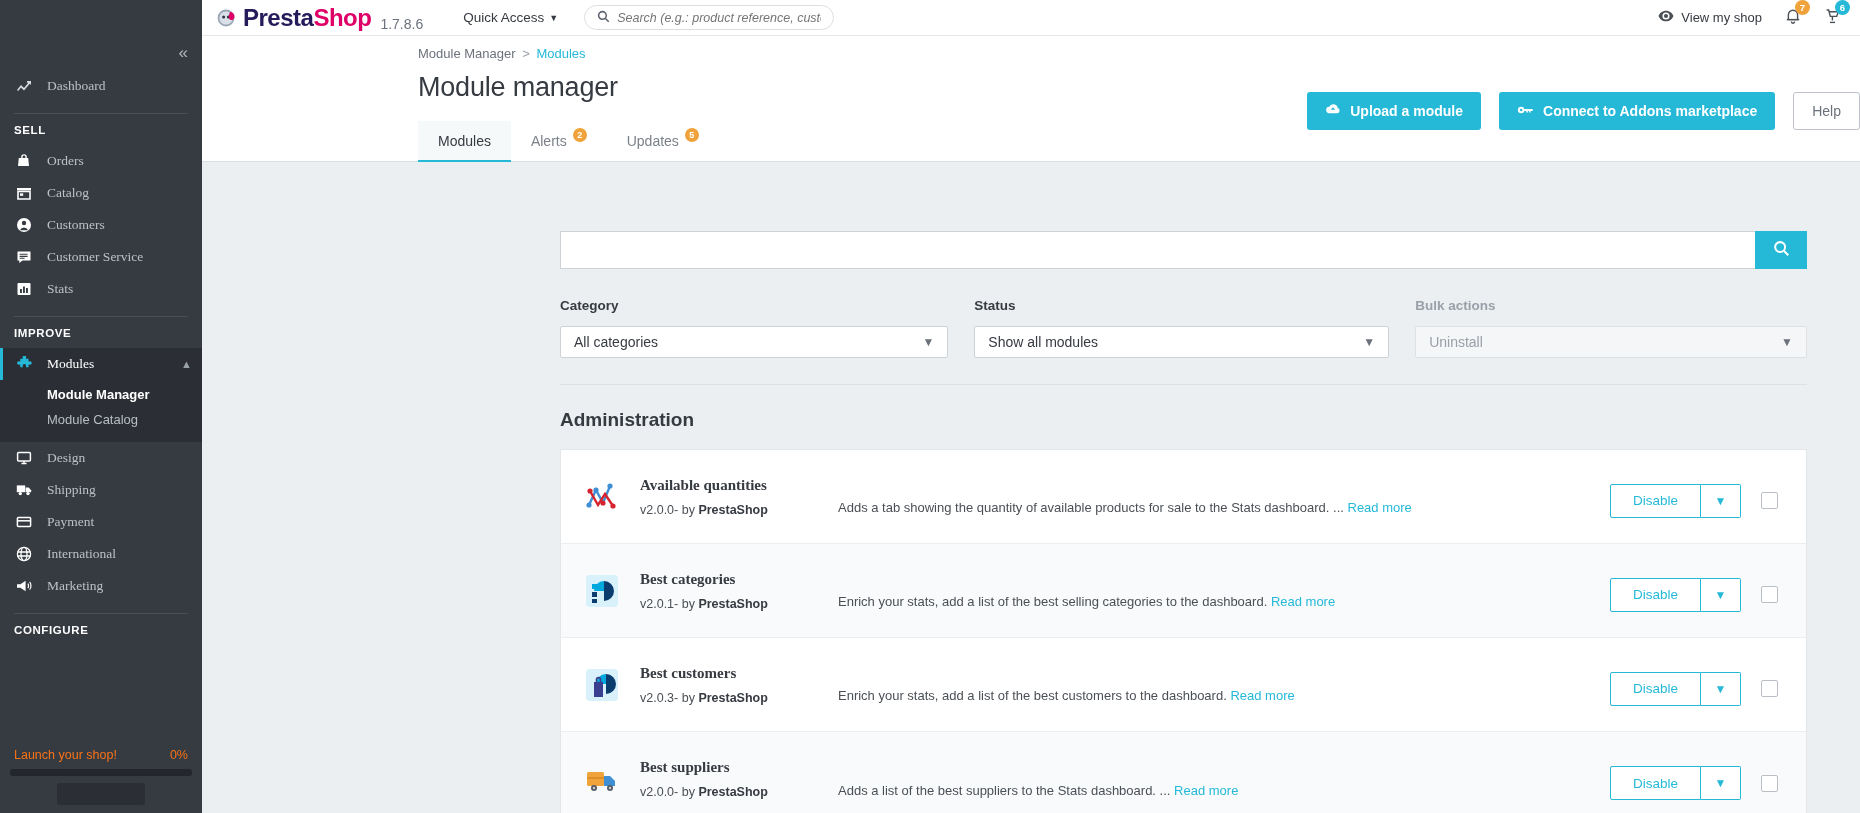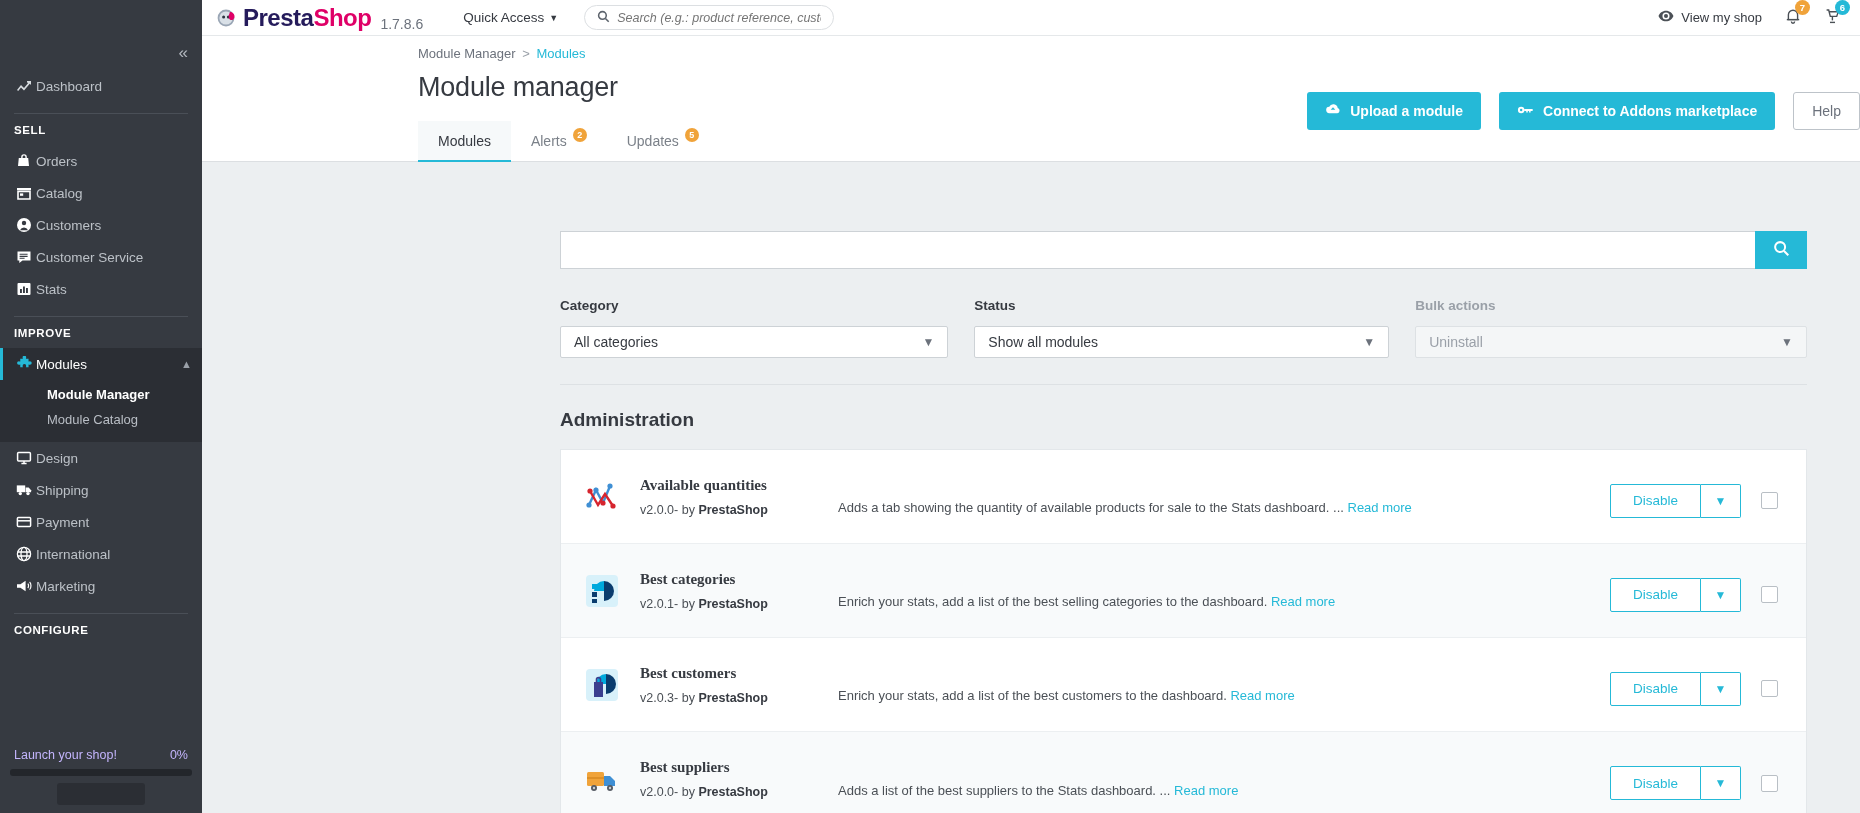--- a/index.html
+++ b/index.html
@@ -23,23 +23,23 @@
   .sb-logo {
     height: 36px; background: #363a41;
     display: flex; align-items: center;
   }
   .sb-collapse {
     height: 34px; display: flex; align-items: center; justify-content: flex-end;
     padding-right: 16px; color: #b3b8bf; font-size: 17px; letter-spacing: -2px;
     cursor: pointer;
   }
   .sb-item {
-    display: flex; align-items: center; gap: 2px;
+    display: flex; align-items: center; gap: 13px;
     height: 32px; padding: 0 10px 0 14px;
-    font-size: 13.5px; color: #bcc1c7; cursor: pointer; position: relative;
+    font-size: 13.5px; color: #bcc1c7; cursor: pointer; position: relative; font-family: Liberation Serif, serif;
   }
   .sb-item .sb-ico { width: 20px; display: flex; justify-content: center; align-items: center; flex: 0 0 20px; }
   .sb-item .sb-ico svg { display: block; }
   .sb-sep { height: 1px; background: #4a4f57; margin: 11px 14px 10px 14px; }
   .sb-title {
     font-size: 11.5px; font-weight: bold; color: #ffffff;
     letter-spacing: .6px; padding: 0 14px; margin-bottom: 9px;
   }
   .sb-item.active {
     background: #2b2e34; color: #ffffff;
@@ -51,21 +51,21 @@
   .sb-sub {
     background: #2b2e34; padding: 2px 0 10px 0;
   }
   .sb-sub-item {
     font-size: 13px; color: #b9bec5; padding: 5px 0 5px 47px; cursor: pointer;
   }
   .sb-sub-item.current { color: #ffffff; font-weight: bold; }
   .sb-bottom { position: absolute; bottom: 0; left: 0; right: 0; }
   .sb-launch {
     display: flex; justify-content: space-between; align-items: center;
-    font-size: 12.5px; color: #c4b5fd; padding: 0 14px 7px 14px;
+    font-size: 12.5px; color: #f97316; padding: 0 14px 7px 14px;
   }
   .sb-progress { height: 7px; background: #23262b; margin: 0 10px; border-radius: 3px; }
   .sb-footer-box { height: 30px; }
   .sb-footer-btn {
     width: 88px; height: 22px; background: #2b2e34; border-radius: 3px; margin: 7px auto 0 auto;
   }
 
   
   .main { flex: 1; display: flex; flex-direction: column; min-width: 0; background: #ffffff; }
 

